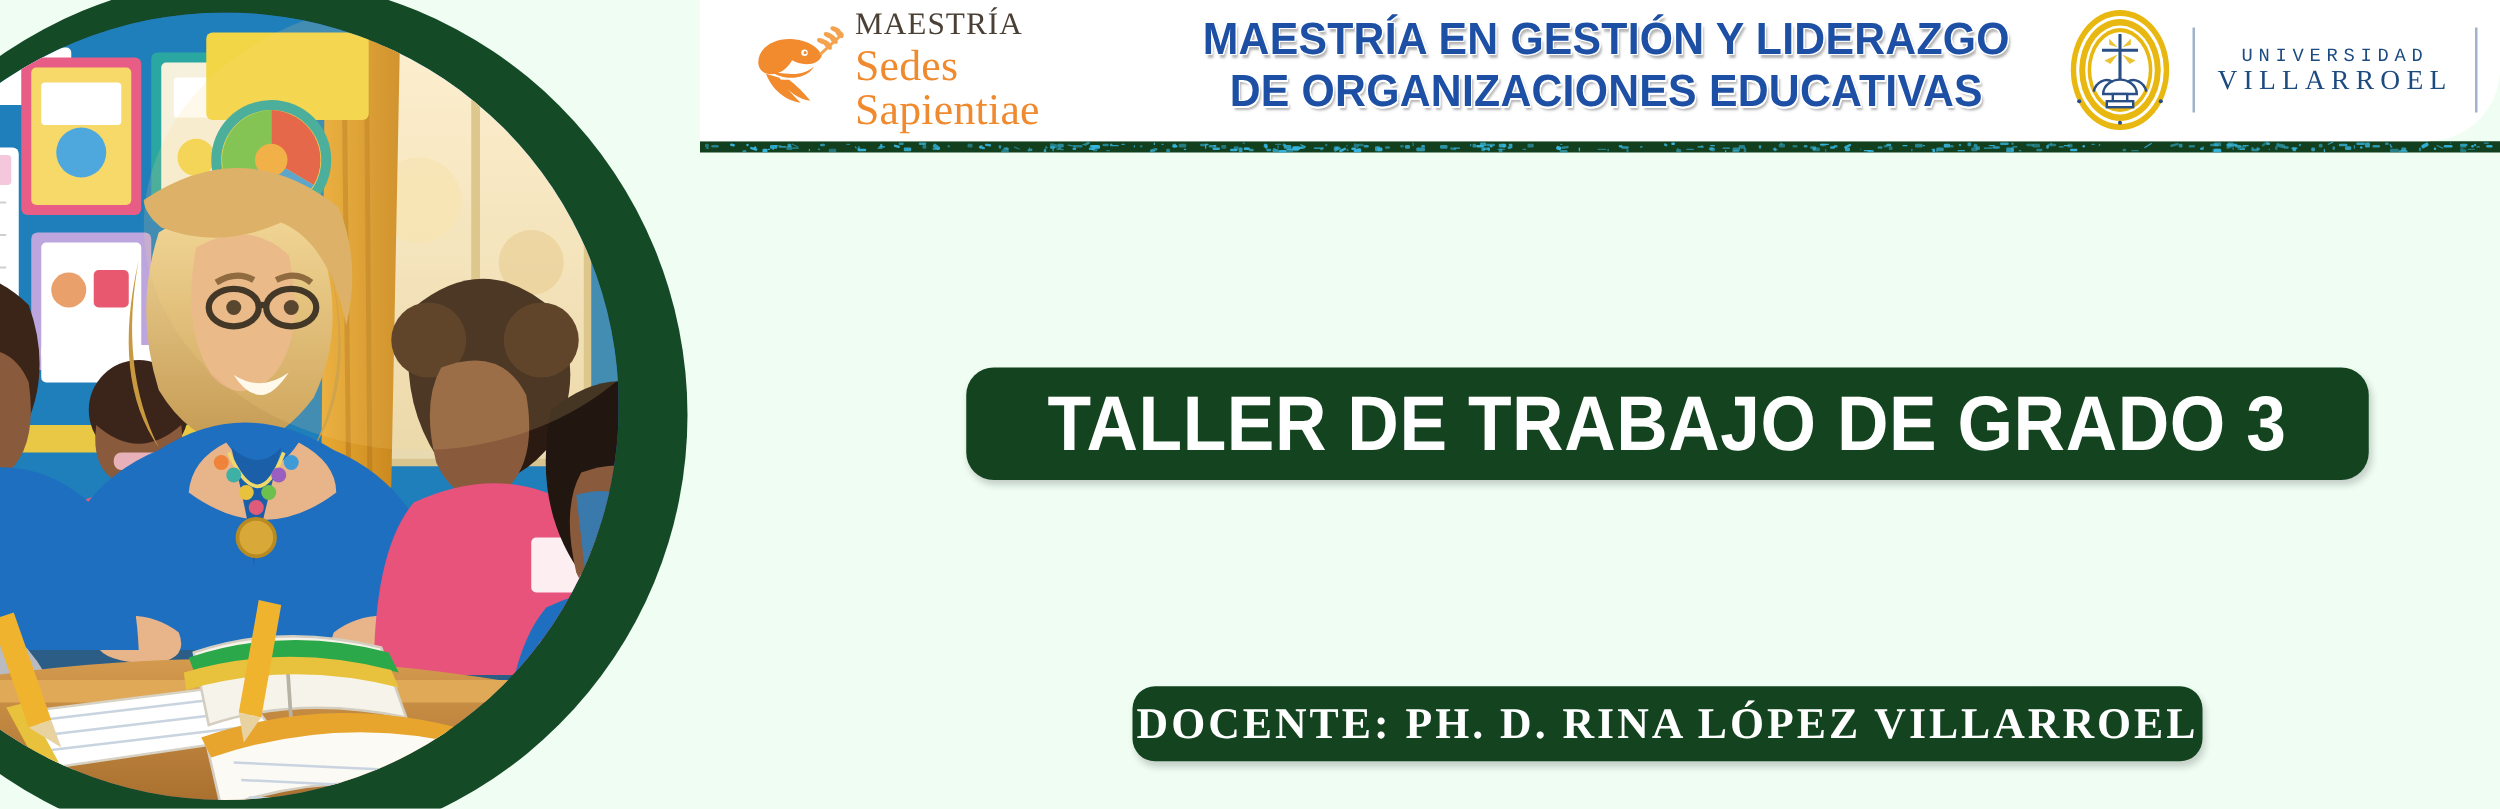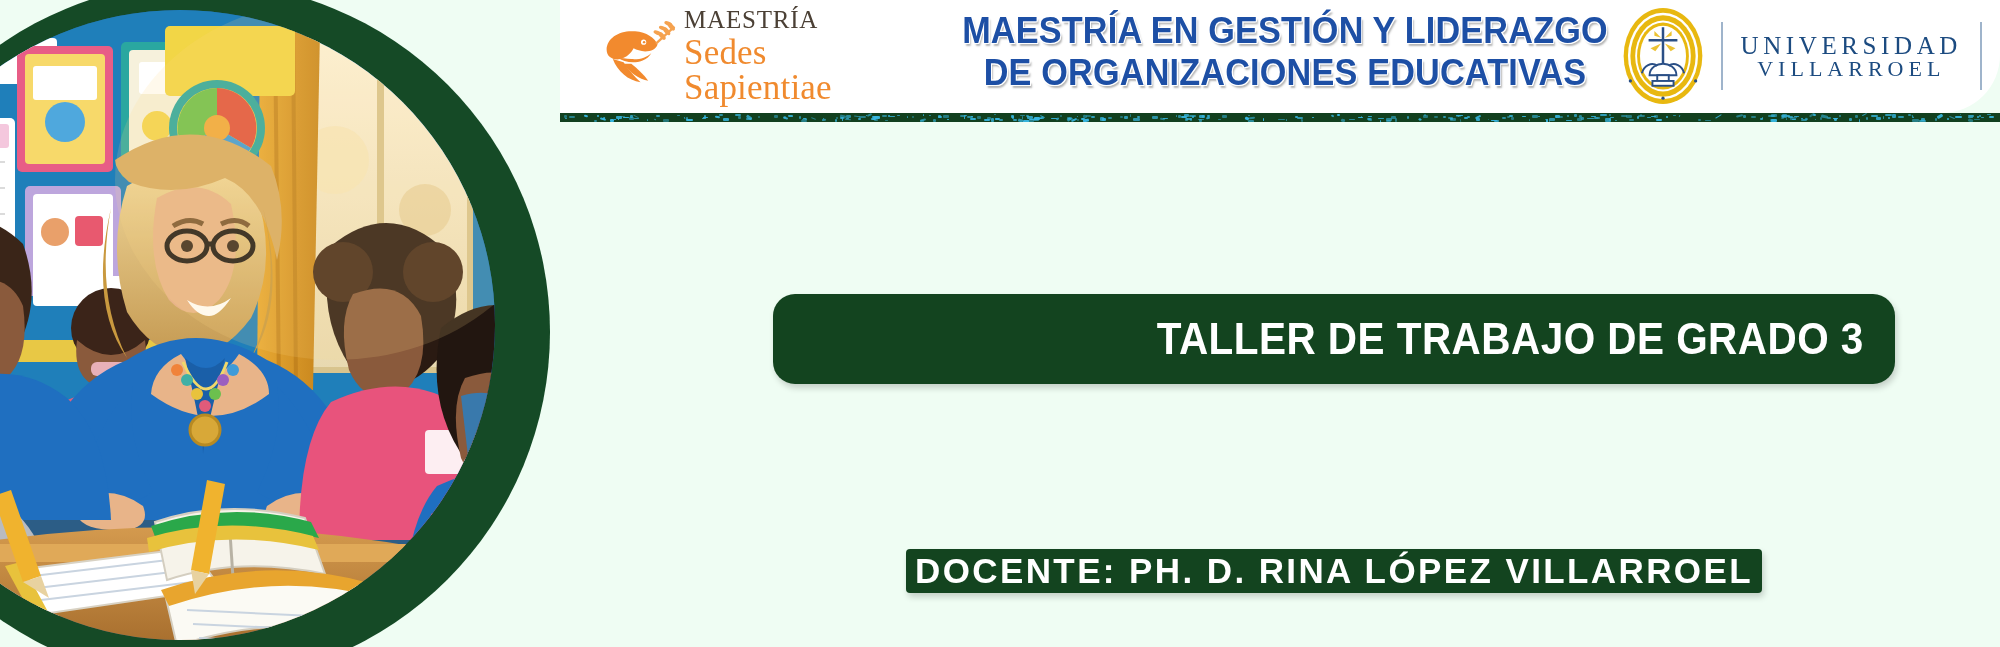--- a/index.html
+++ b/index.html
@@ -64,21 +64,21 @@
   .ucb{
     position:absolute;right:18px;top:4px;height:104px;
     display:flex;align-items:center;gap:10px;
   }
   .ucb-seal{width:96px;height:100px;flex:0 0 auto;}
   .ucb-rule{width:2px;height:68px;background:#9fb4cb;flex:0 0 auto;}
   .ucb-words{
     display:flex;flex-direction:column;align-items:center;justify-content:center;
     line-height:1;padding:0 8px;
   }
-  .ucb-l1{font-family:Liberation Serif, serif;font-size:25px;color:#1c4b80;letter-spacing:4.6px;}
+  .ucb-l1{font-family:Liberation Mono, monospace;font-size:15px;color:#1c4b80;letter-spacing:4.6px;}
   .ucb-l2{font-family:"Liberation Serif", serif;font-size:33px;font-weight:bold;color:#143a66;letter-spacing:1.4px;margin:3px 0;}
   .ucb-l3{font-family:"Liberation Serif", serif;font-size:22px;color:#1c4b80;letter-spacing:5px;}
 
   
   .divider{
     position:absolute;left:560px;top:113px;width:1440px;height:9px;
     background:#12401f;
     overflow:hidden;z-index:4;
   }
   .divider .fleck{position:absolute;background:#37b6e0;border-radius:1px;}
@@ -104,33 +104,33 @@
     position:absolute;
     background:#13441f;
     color:#ffffff;
     display:flex;align-items:center;justify-content:center;
     box-shadow:2px 4px 6px rgba(0,0,0,.18);
     z-index:6;
   }
   .banner-title{
     left:773px;top:294px;width:1122px;height:90px;
     border-radius:22px;
-    font-size:44px;font-weight:bold;
+    font-size:62px;font-weight:bold;
     font-stretch:condensed;
     letter-spacing:.5px;
     white-space:nowrap;
-    justify-content:flex-end;
   }
   .banner-title .txt{transform:scaleX(.92);transform-origin:center;display:block;}
   .banner-docente{
-    left:906px;top:549px;width:856px;height:44px;
-    border-radius:4px;
+    left:906px;top:549px;width:856px;height:60px;
+    border-radius:18px;
     font-size:35px;font-weight:bold;
     letter-spacing:2.4px;
     white-space:nowrap;
+    font-family:Liberation Serif, serif;
   }
 </style>
 </head>
 <body>
 
 <div id="stage">
 
   <div class="header-bar">
     <div class="header-inner">
 

